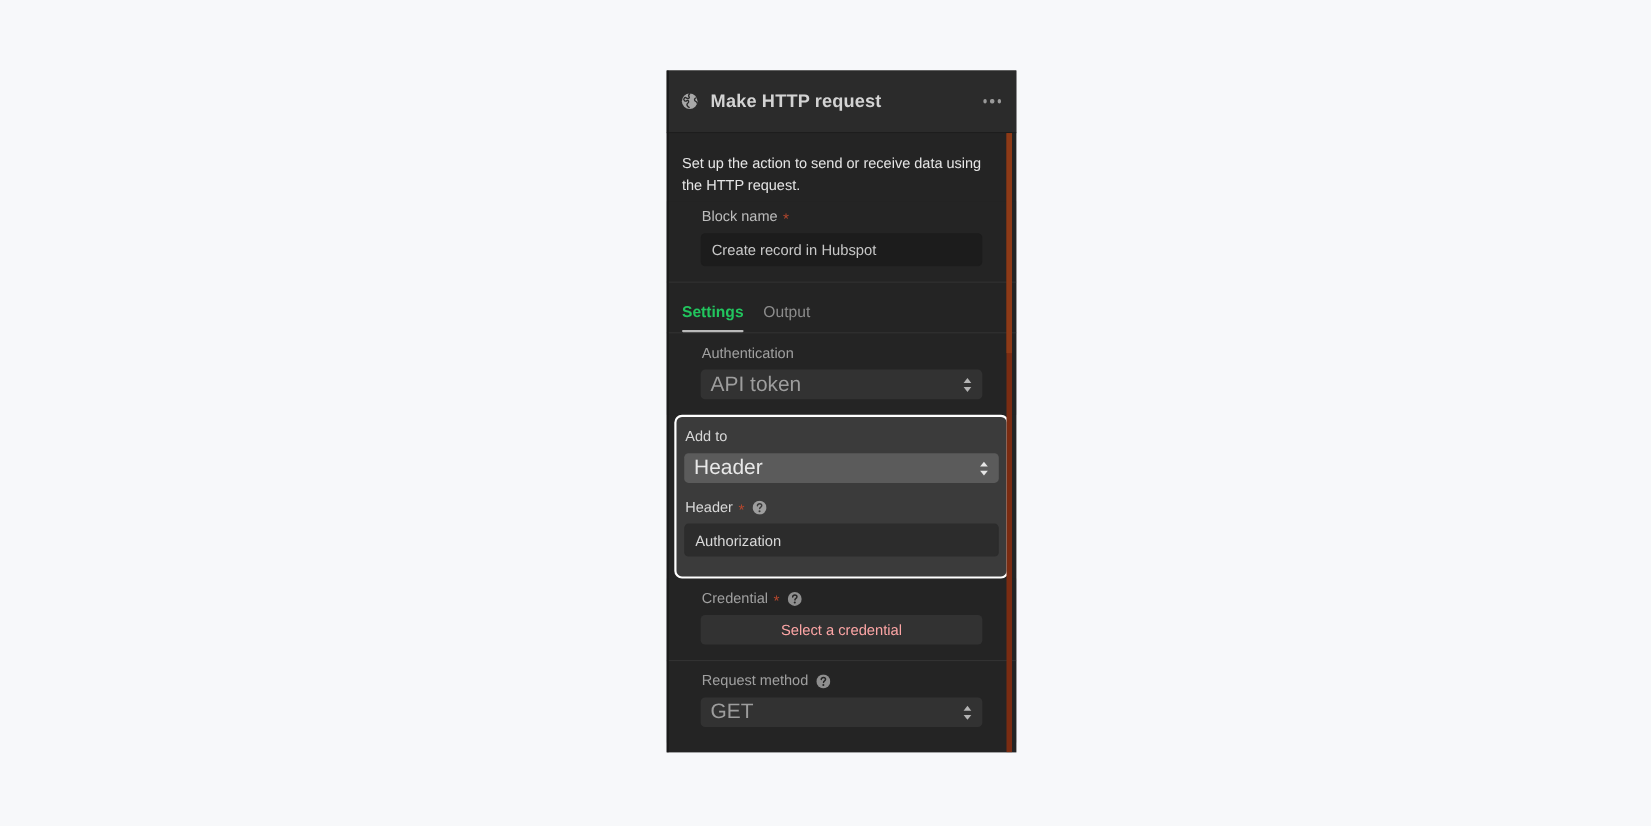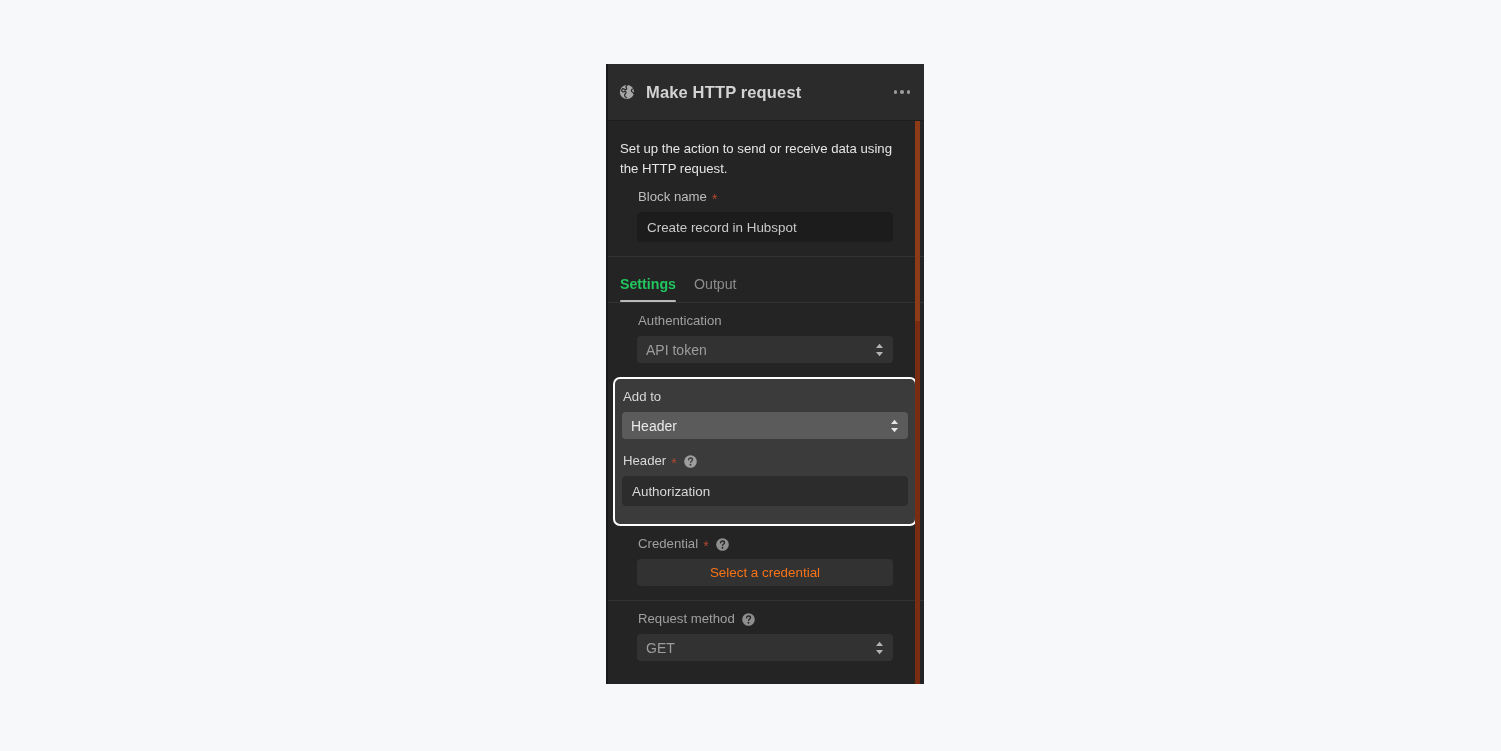--- a/index.html
+++ b/index.html
@@ -187,21 +187,21 @@
   .select-box {
     position: absolute;
     inset: 0;
     background: #323232;
     border-radius: 4px;
     display: flex;
     align-items: center;
     padding: 0 9px;
     box-sizing: border-box;
     color: #9d9d9d;
-    font-size: 14px;
+    font-size: 19px;
     cursor: pointer;
   }
   .select-box.active {
     background: #5b5b5b;
     color: #e8e8e8;
   }
   .select-arrows {
     position: absolute;
     right: 9px;
     top: 50%;
@@ -211,21 +211,21 @@
     pointer-events: none;
   }
 
   
   .cred-button {
     width: 100%;
     height: 27px;
     background: #323232;
     border: none;
     border-radius: 4px;
-    color: #f97316;
+    color: #fca5a5;
     font-family: "Liberation Sans", sans-serif;
     font-size: 13.4px;
     cursor: pointer;
     display: block;
   }
 
   
   .tabs {
     display: flex;
     align-items: flex-end;

